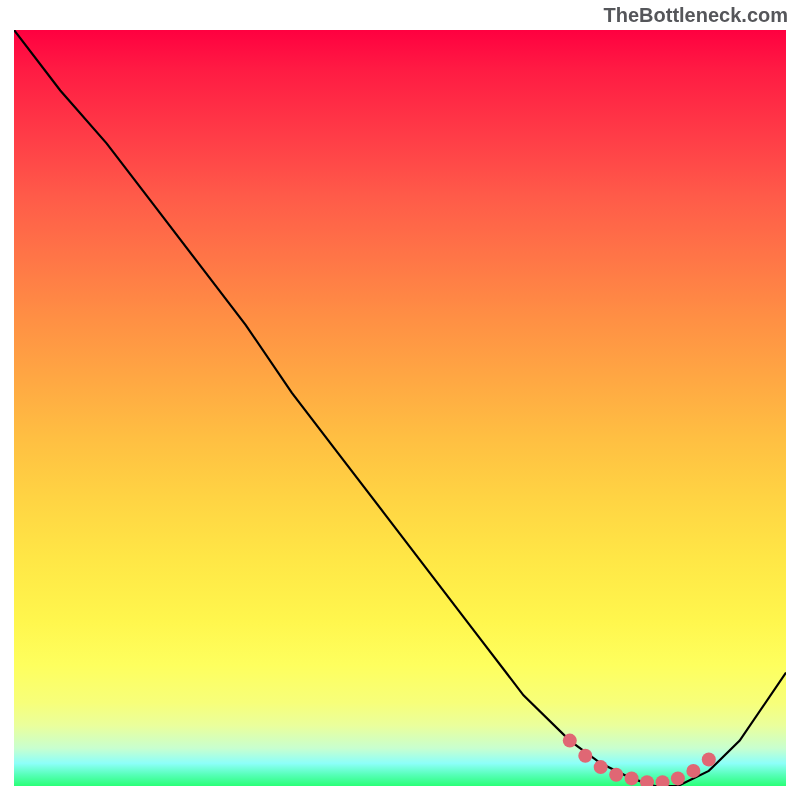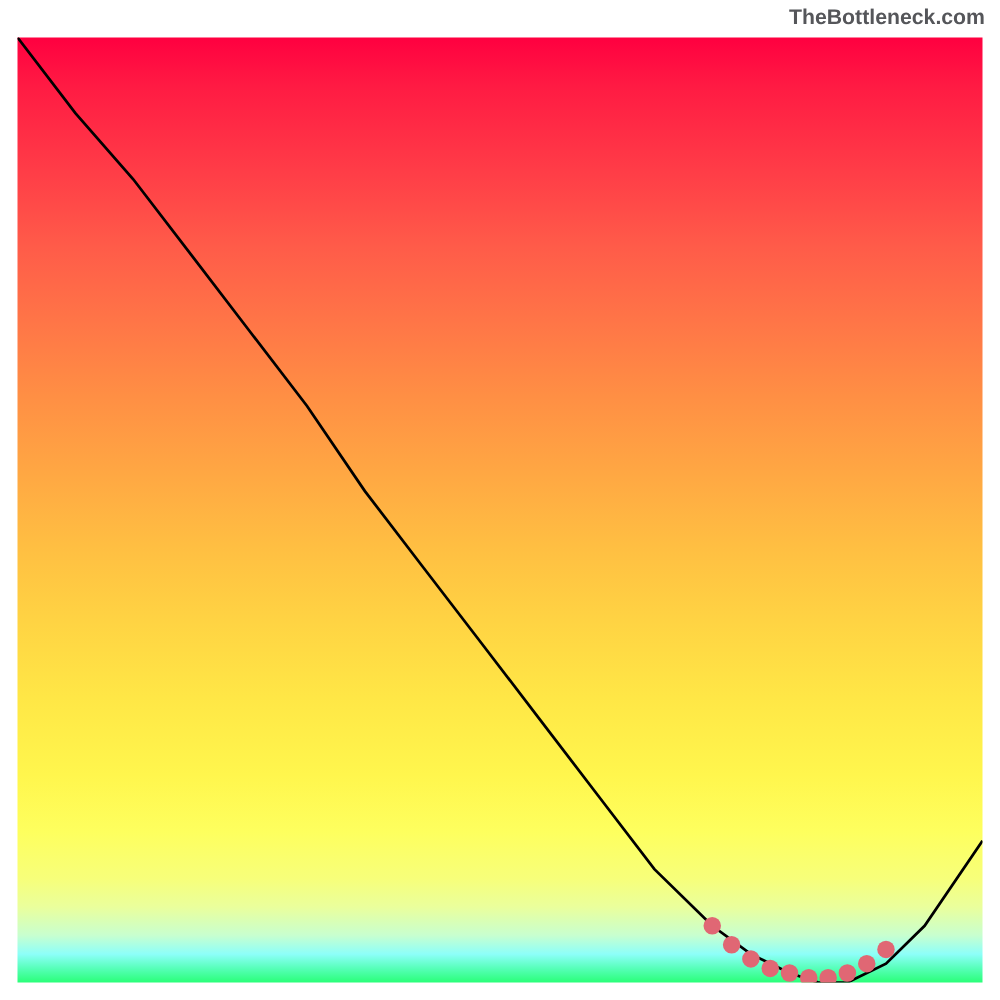--- a/index.html
+++ b/index.html
@@ -8,21 +8,21 @@
     height: 800px;
     background: #ffffff;
     position: relative;
     overflow: hidden;
     font-family: Arial, sans-serif;
   }
   .watermark {
     position: absolute;
     top: 4px;
     right: 12px;
-    font-size: 17px;
+    font-size: 20px;
     font-weight: bold;
     color: #55565a;
     z-index: 10;
   }
   .chart-area {
     position: absolute;
     top: 30px;
     left: 14px;
     width: 772px;
     height: 756px;

